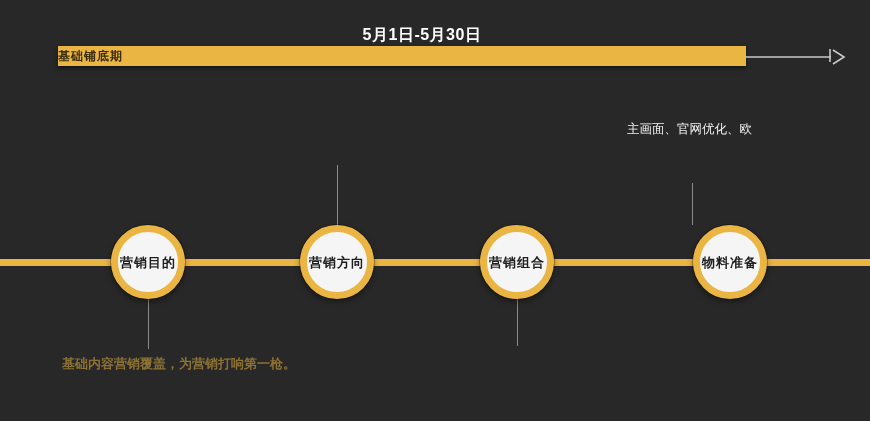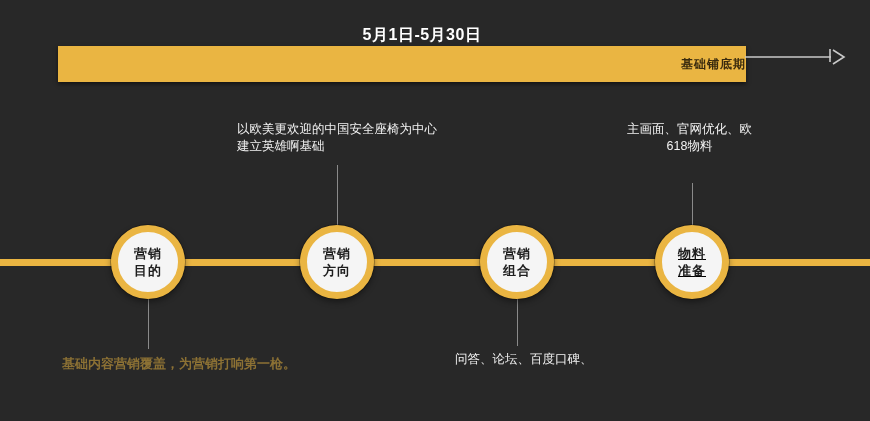--- a/index.html
+++ b/index.html
@@ -7,24 +7,24 @@
     position:relative; width:870px; height:421px;
     background:var(--bg,#282828);
     font-family:"Liberation Sans", sans-serif;
     overflow:hidden;
   }
   .date-label {
     position:absolute; left:0; top:25px; width:844px; text-align:center;
     color:#ffffff; font-size:16px; font-weight:bold; letter-spacing:0.5px;
   }
   .phase-banner {
-    position:absolute; left:58px; top:46px; width:688px; height:36px;
+    position:absolute; left:58px; top:46px; width:688px; height:20px;
     background:var(--accent,#EAB542);
     box-shadow:0 2px 4px rgba(0,0,0,0.55);
-    display:flex; align-items:center; justify-content:flex-end;
+    display:flex; align-items:center; justify-content:flex-start;
   }
   .phase-banner span {
     font-size:12px; font-weight:bold; color:var(--banner_text,#3A2B0E); letter-spacing:1px;
   }
   .arrow-svg { position:absolute; left:745px; top:45px; }
   .arrow-svg line, .arrow-svg polyline {
     stroke:var(--arrow,#C9C9C9); stroke-width:1.6; fill:none;
   }
   .timeline-bar {
     position:absolute; left:0; top:259px; width:870px; height:7px;
@@ -32,24 +32,24 @@
   }
   .connector { position:absolute; width:1px; background:var(--connector,#8A8A8A); }
   .conn1 { left:148px; top:299px; height:50px; }
   .conn2 { left:337px; top:165px; height:60px; }
   .conn3 { left:517px; top:299px; height:47px; }
   .conn4 { left:692px; top:183px; height:42px; }
   .milestone {
     position:absolute; top:225px; width:60px; height:60px;
     border:7px solid var(--accent,#EAB542); border-radius:50%;
     background:var(--circle_fill,#F5F5F5);
-    display:flex; flex-direction:column; align-items:center; justify-content:center;
+    display:flex; flex-direction:row; align-items:center; justify-content:center;
     box-shadow:0 0 0 1px rgba(0,0,0,0.25), 0 3px 6px rgba(0,0,0,0.4);
   }
-  .m1 { left:111px; } .m2 { left:300px; } .m3 { left:480px; } .m4 { left:655px;text-decoration:underline; }
+  .m1 { left:111px; } .m2 { left:300px; } .m3 { left:480px; } .m4 { left:693px; }
   .m-line {
     font-size:13px; font-weight:bold; color:var(--circle_text,#1E1E1E);
     line-height:17px; letter-spacing:1px; white-space:nowrap;
   }
   .note { position:absolute; color:var(--light_text,#F2F2F2); font-size:12.5px; line-height:17px; }
   .note div { white-space:nowrap; }
   .note-direction { left:237px; top:121px; }
   .note-materials { left:627px; top:121px;text-align:center; }
   .note-goal { left:62px; top:355px; color:var(--gold_text,#8C7134); font-weight:bold; font-size:13px; }
   .note-mix { left:455px; top:351px; line-height:16px; }
@@ -88,31 +88,25 @@
   </div>
   <div class="milestone m3">
     <div class="m-line">营销</div>
     <div class="m-line">组合</div>
   </div>
   <div class="milestone m4">
     <div class="m-line">物料</div>
     <div class="m-line">准备</div>
   </div>
 
-  <div class="note note-direction">
-    <div>以欧美更欢迎的中国安全座椅为中心</div>
-    <div>建立英雄啊基础</div>
-  </div>
 
   <div class="note note-materials">
     <div>主画面、官网优化、欧</div>
-    <div>618物料</div>
   </div>
 
   <div class="note note-goal">
     <div>基础内容营销覆盖，为营销打响第一枪。</div>
   </div>
 
   <div class="note note-mix">
-    <div>问答、论坛、百度口碑、</div>
   </div>
 
 </div>
 
 </body></html>

